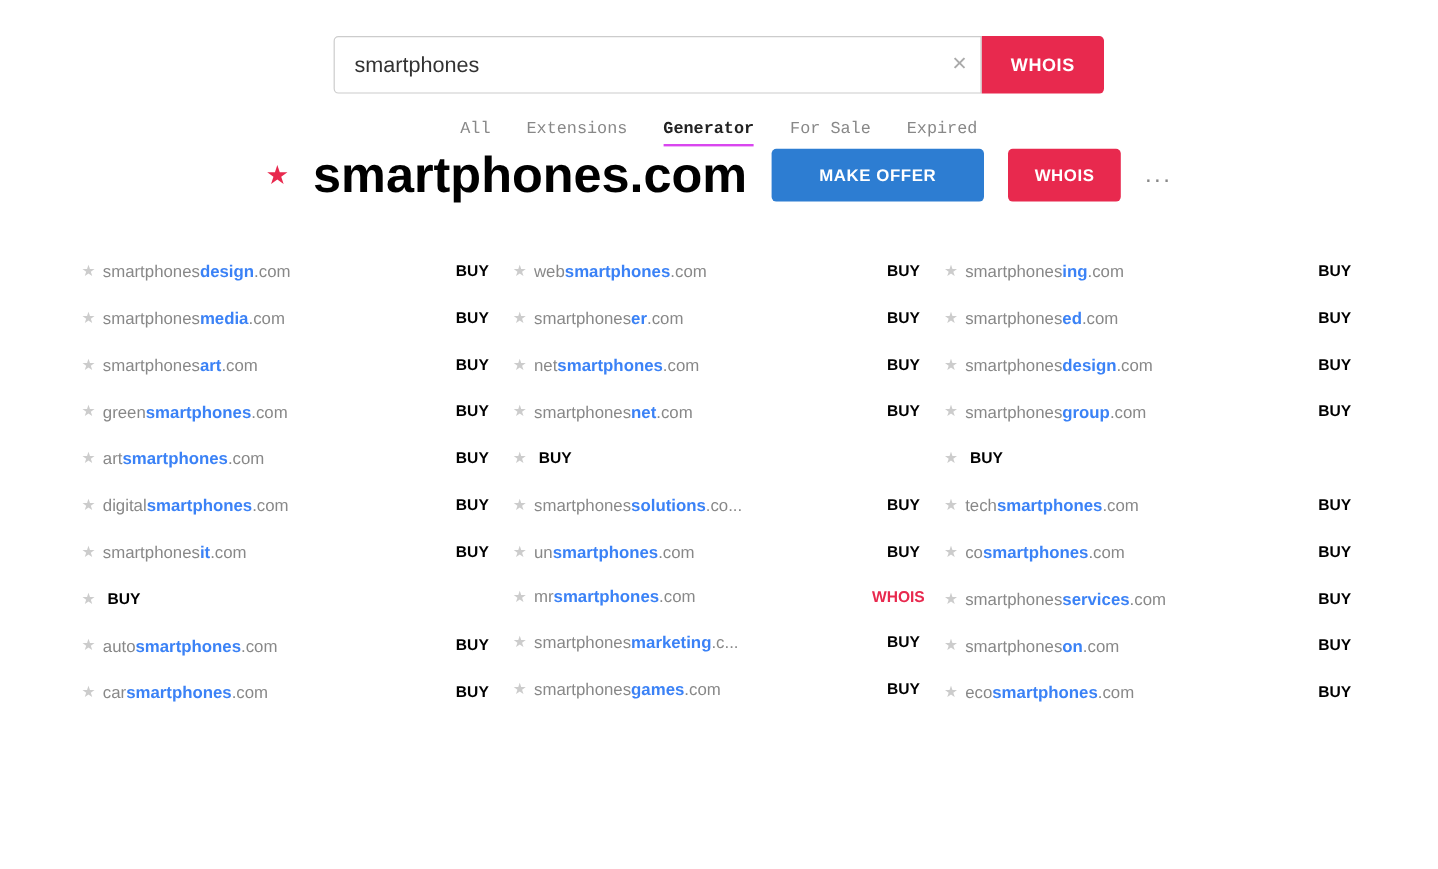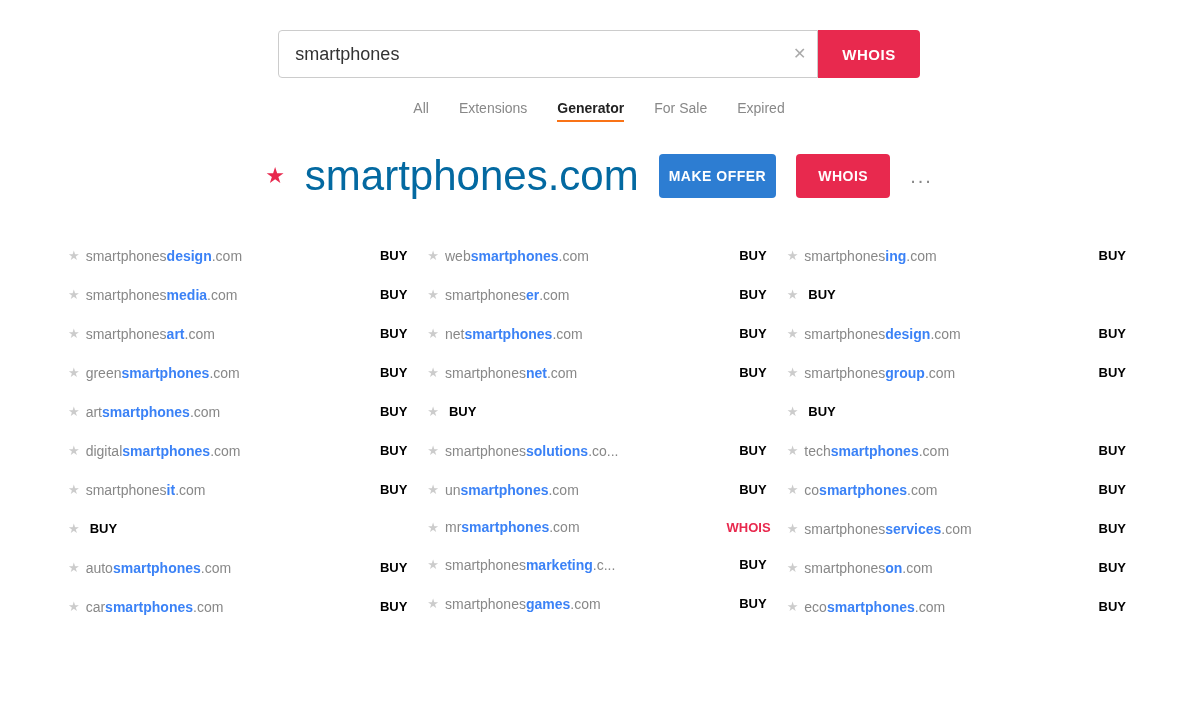--- a/index.html
+++ b/index.html
@@ -62,60 +62,60 @@
       font-weight: 700;
       cursor: pointer;
       letter-spacing: 0.5px;
     }
 
     
     .tabs {
       display: flex;
       justify-content: center;
       gap: 30px;
-      margin-bottom: 30px;
+      font-family: Liberation Mono, monospace;
     }
 
     .tab {
       font-size: 14px;
       color: #888;
       cursor: pointer;
       padding: 4px 0;
       text-decoration: none;
     }
 
     .tab.active {
       color: #222;
       font-weight: 600;
-      border-bottom: 2px solid #f97316;
+      border-bottom: 2px solid #d946ef;
     }
 
     
     .featured-domain {
       display: flex;
       justify-content: center;
       align-items: center;
       gap: 20px;
       margin-bottom: 36px;
     }
 
     .star-icon-featured {
       color: #e8294e;
       font-size: 22px;
     }
 
     .featured-name {
       font-size: 42px;
-      font-weight: 400;
-      color: #0369a1;
+      font-weight: 700;
+      color: #000000;
     }
 
     .make-offer-btn {
       height: 44px;
-      padding: 0 10px;
+      padding: 0 40px;
       background: #2d7dd2;
       color: #fff;
       border: none;
       border-radius: 4px;
       font-size: 14px;
       font-weight: 700;
       cursor: pointer;
       letter-spacing: 0.5px;
     }
 
@@ -324,20 +324,21 @@
         </div>
       </div>
       <div class="domain-column">
         <div class="domain-row">
           <span class="star-icon">★</span>
           <span class="domain-name">smartphones<strong>ing</strong>.com</span>
           <span class="buy-btn">BUY</span>
         </div>
         <div class="domain-row">
           <span class="star-icon">★</span>
+          <span class="domain-name">smartphones<strong>ed</strong>.com</span>
           <span class="buy-btn">BUY</span>
         </div>
         <div class="domain-row">
           <span class="star-icon">★</span>
           <span class="domain-name">smartphones<strong>design</strong>.com</span>
           <span class="buy-btn">BUY</span>
         </div>
         <div class="domain-row">
           <span class="star-icon">★</span>
           <span class="domain-name">smartphones<strong>group</strong>.com</span>

